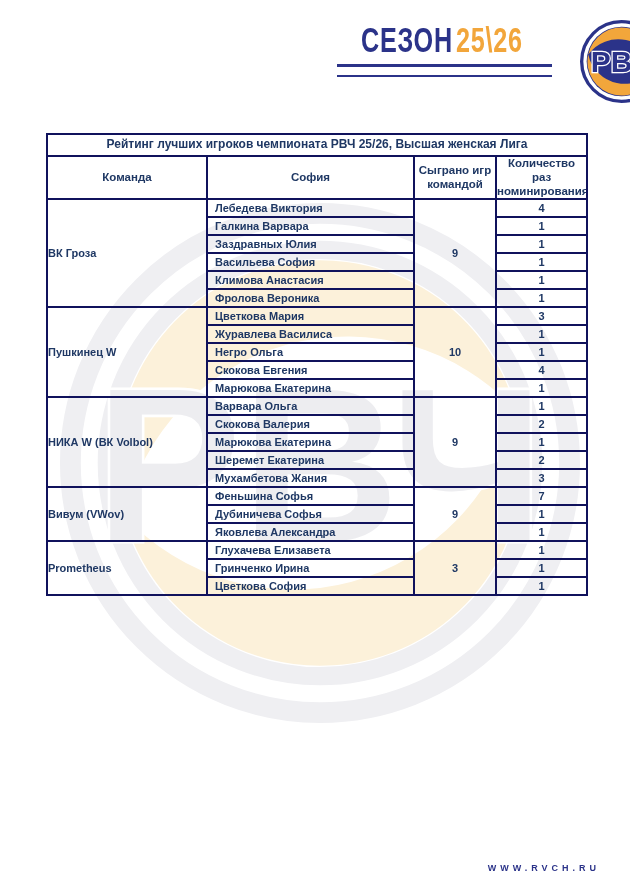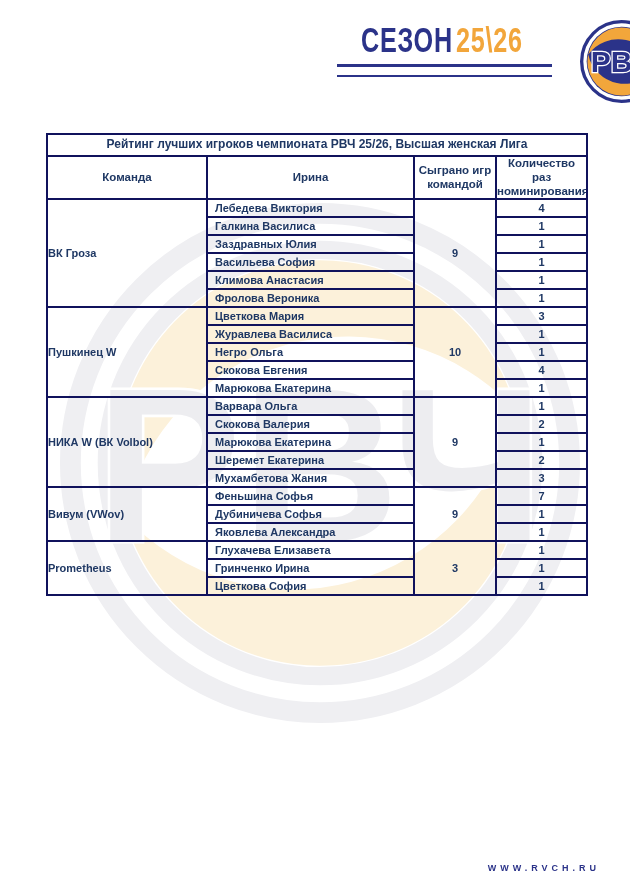--- a/index.html
+++ b/index.html
@@ -77,34 +77,34 @@
         <col style="width:207px">
         <col style="width:82px">
         <col style="width:91px">
     </colgroup>
     <thead>
       <tr>
         <td class="title-cell" colspan="4">Рейтинг лучших игроков чемпионата РВЧ 25/26, Высшая женская Лига</td>
       </tr>
       <tr>
         <th class="col-header">Команда</th>
-        <th class="col-header">Ирина</th>
+        <th class="col-header">София</th>
         <th class="col-header">Сыграно игр командой</th>
         <th class="col-header">Количество раз номинирования</th>
       </tr>
     </thead>
     <tbody>
         <tr>
           <td class="team-cell" rowspan="6">ВК Гроза</td>
           <td class="player-cell">Лебедева Виктория</td>
           <td class="games-cell" rowspan="6">9</td>
           <td class="count-cell">4</td>
         </tr>
         <tr>
-          <td class="player-cell">Галкина Василиса</td>
+          <td class="player-cell">Галкина Варвара</td>
           <td class="count-cell">1</td>
         </tr>
         <tr>
           <td class="player-cell">Заздравных Юлия</td>
           <td class="count-cell">1</td>
         </tr>
         <tr>
           <td class="player-cell">Васильева София</td>
           <td class="count-cell">1</td>
         </tr>

